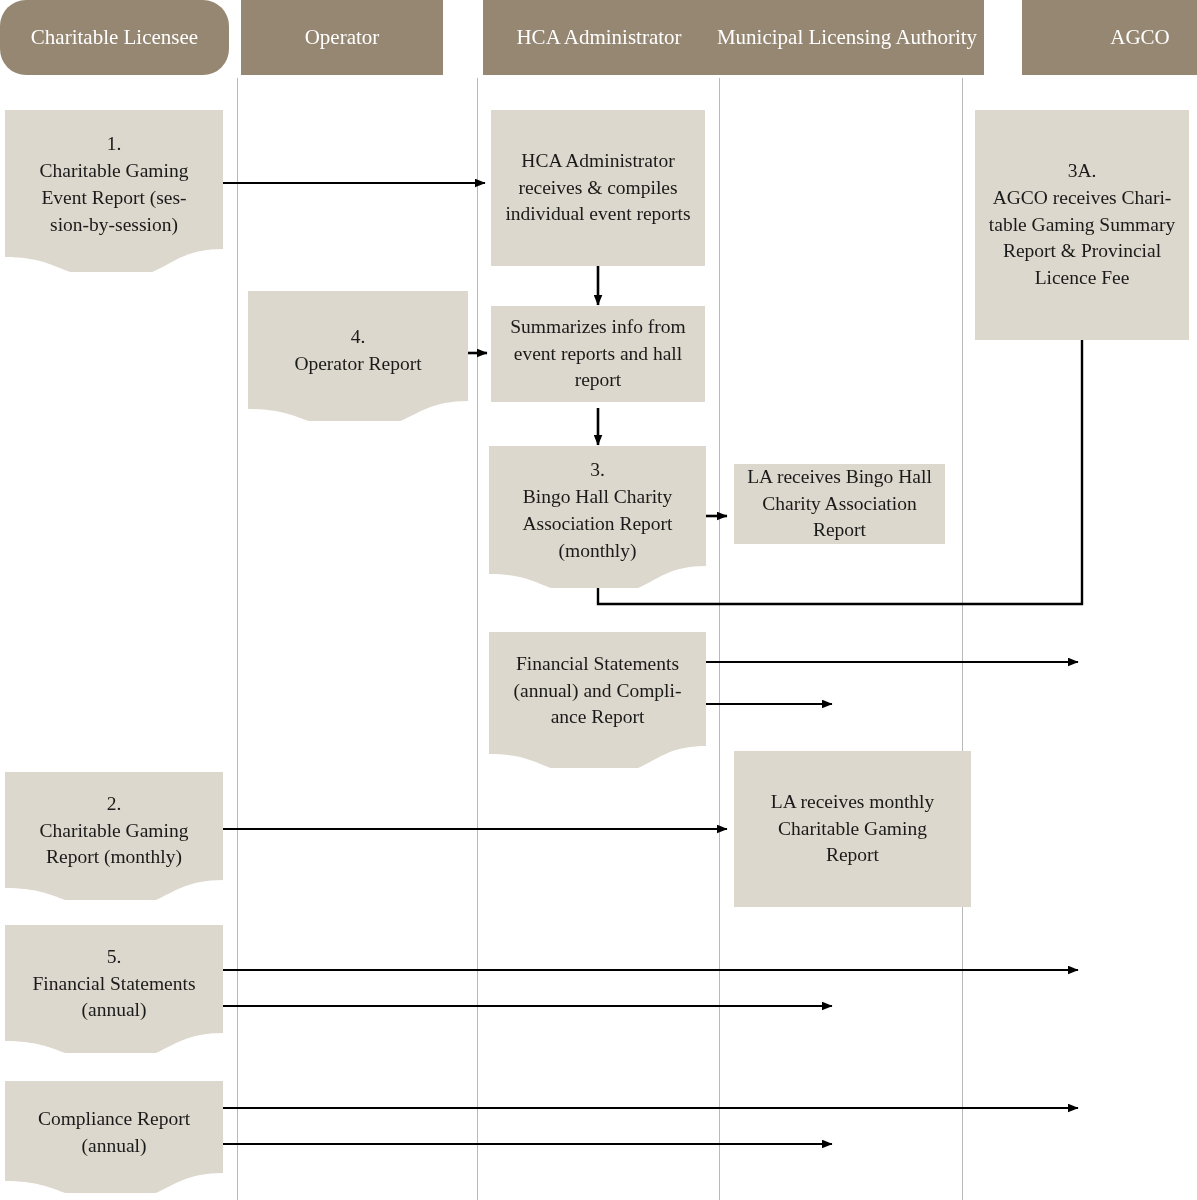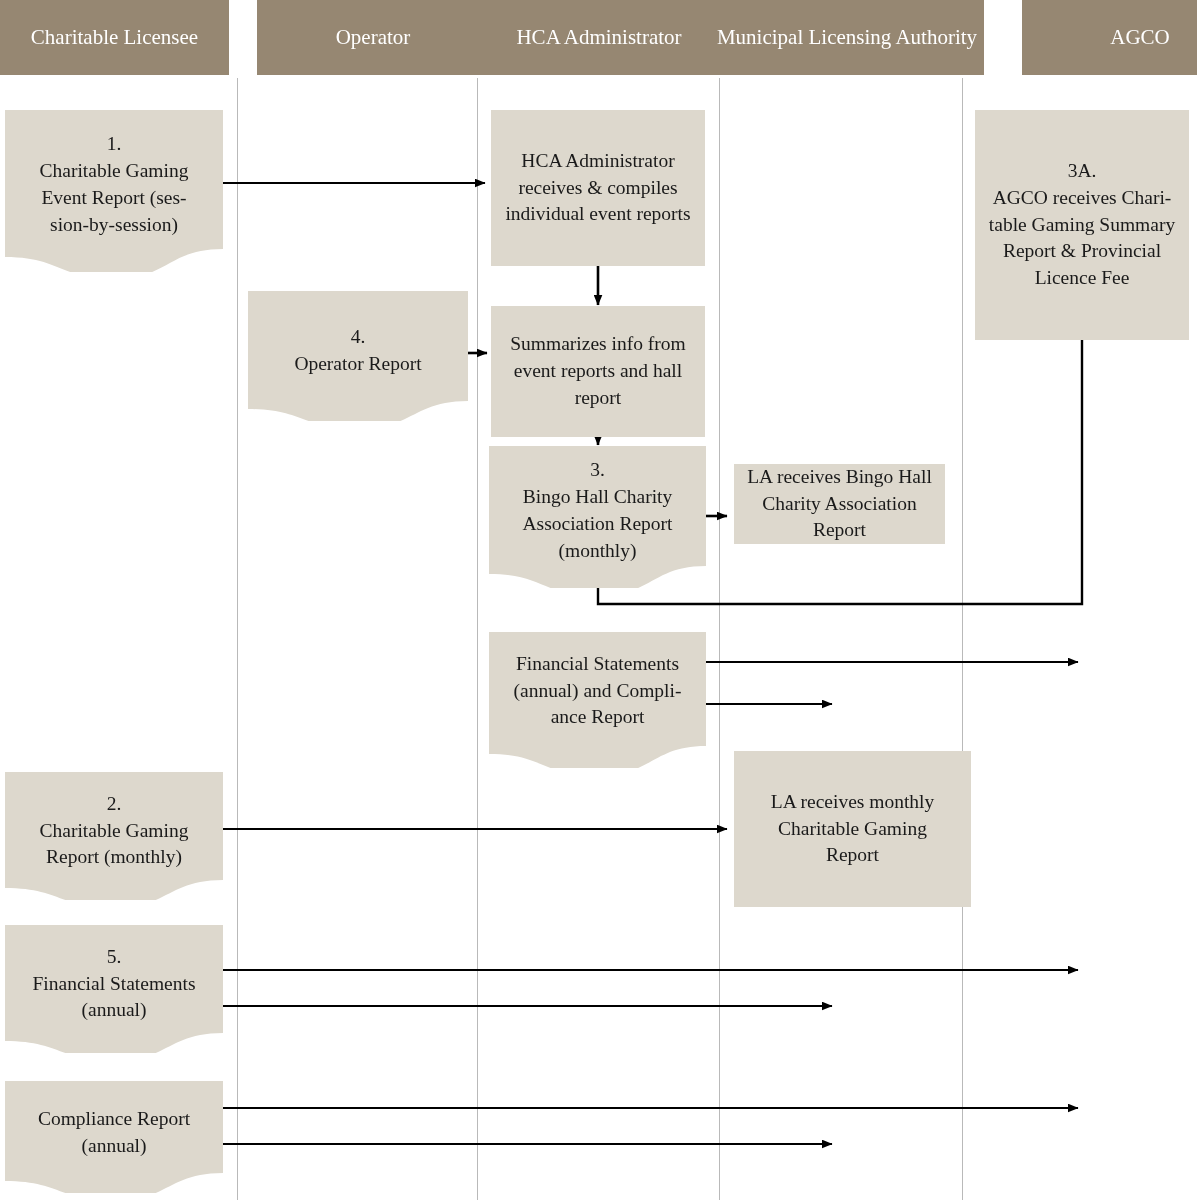--- a/index.html
+++ b/index.html
@@ -72,24 +72,24 @@
 </head>
 <body>
 
 <div id="canvas">
 
   <div class="lane-divider" style="left:237px; top:78px; height:1122px;"></div>
   <div class="lane-divider" style="left:477px; top:78px; height:1122px;"></div>
   <div class="lane-divider" style="left:719px; top:78px; height:1122px;"></div>
   <div class="lane-divider" style="left:962px; top:78px; height:1122px;"></div>
 
-  <div class="lane-header" style="left:0px; width:229px;">
+  <div class="lane-header" style="left:0px; width:229px;border-radius:26px;">
     <span>Charitable Licensee</span>
   </div>
-  <div class="lane-header" style="left:241px; width:232px;margin-left:16px;">
+  <div class="lane-header" style="left:241px; width:202px;">
     <span>Operator</span>
   </div>
   <div class="lane-header" style="left:483px; width:232px;">
     <span>HCA Administrator</span>
   </div>
   <div class="lane-header" style="left:710px; width:274px;text-align:right;">
     <span>Municipal Licensing Authority</span>
   </div>
   <div class="lane-header" style="left:1022px; width:230px;padding-left:12px;">
     <span>AGCO</span>
@@ -188,21 +188,21 @@
   <div class="node doc" style="left:248px; top:291px; width:220px; height:130px;">
     <svg viewBox="0 0 220 130" preserveAspectRatio="none">
       <path d="M0,0 L220,0 L220,110 C165,110 165,138 110,138 C55,138 55,118 0,118 Z" fill="#ddd8cd"></path>
     </svg>
     <span class="label" style="margin-top:-10px;">
       <span>4.</span><br>
       <span>Operator Report</span>
     </span>
   </div>
 
-  <div class="node rect" style="left:491px; top:306px; width:214px; height:131px;">
+  <div class="node rect" style="left:491px; top:306px; width:214px; height:96px;">
     <span class="label">
       <span>Summarizes info from</span><br>
       <span>event reports and hall</span><br>
       <span>report</span>
     </span>
   </div>
 
   <div class="node doc" style="left:489px; top:446px; width:217px; height:142px;">
     <svg viewBox="0 0 217 142" preserveAspectRatio="none">
       <path d="M0,0 L217,0 L217,120 C163,120 163,150 108,150 C54,150 54,128 0,128 Z" fill="#ddd8cd"></path>

